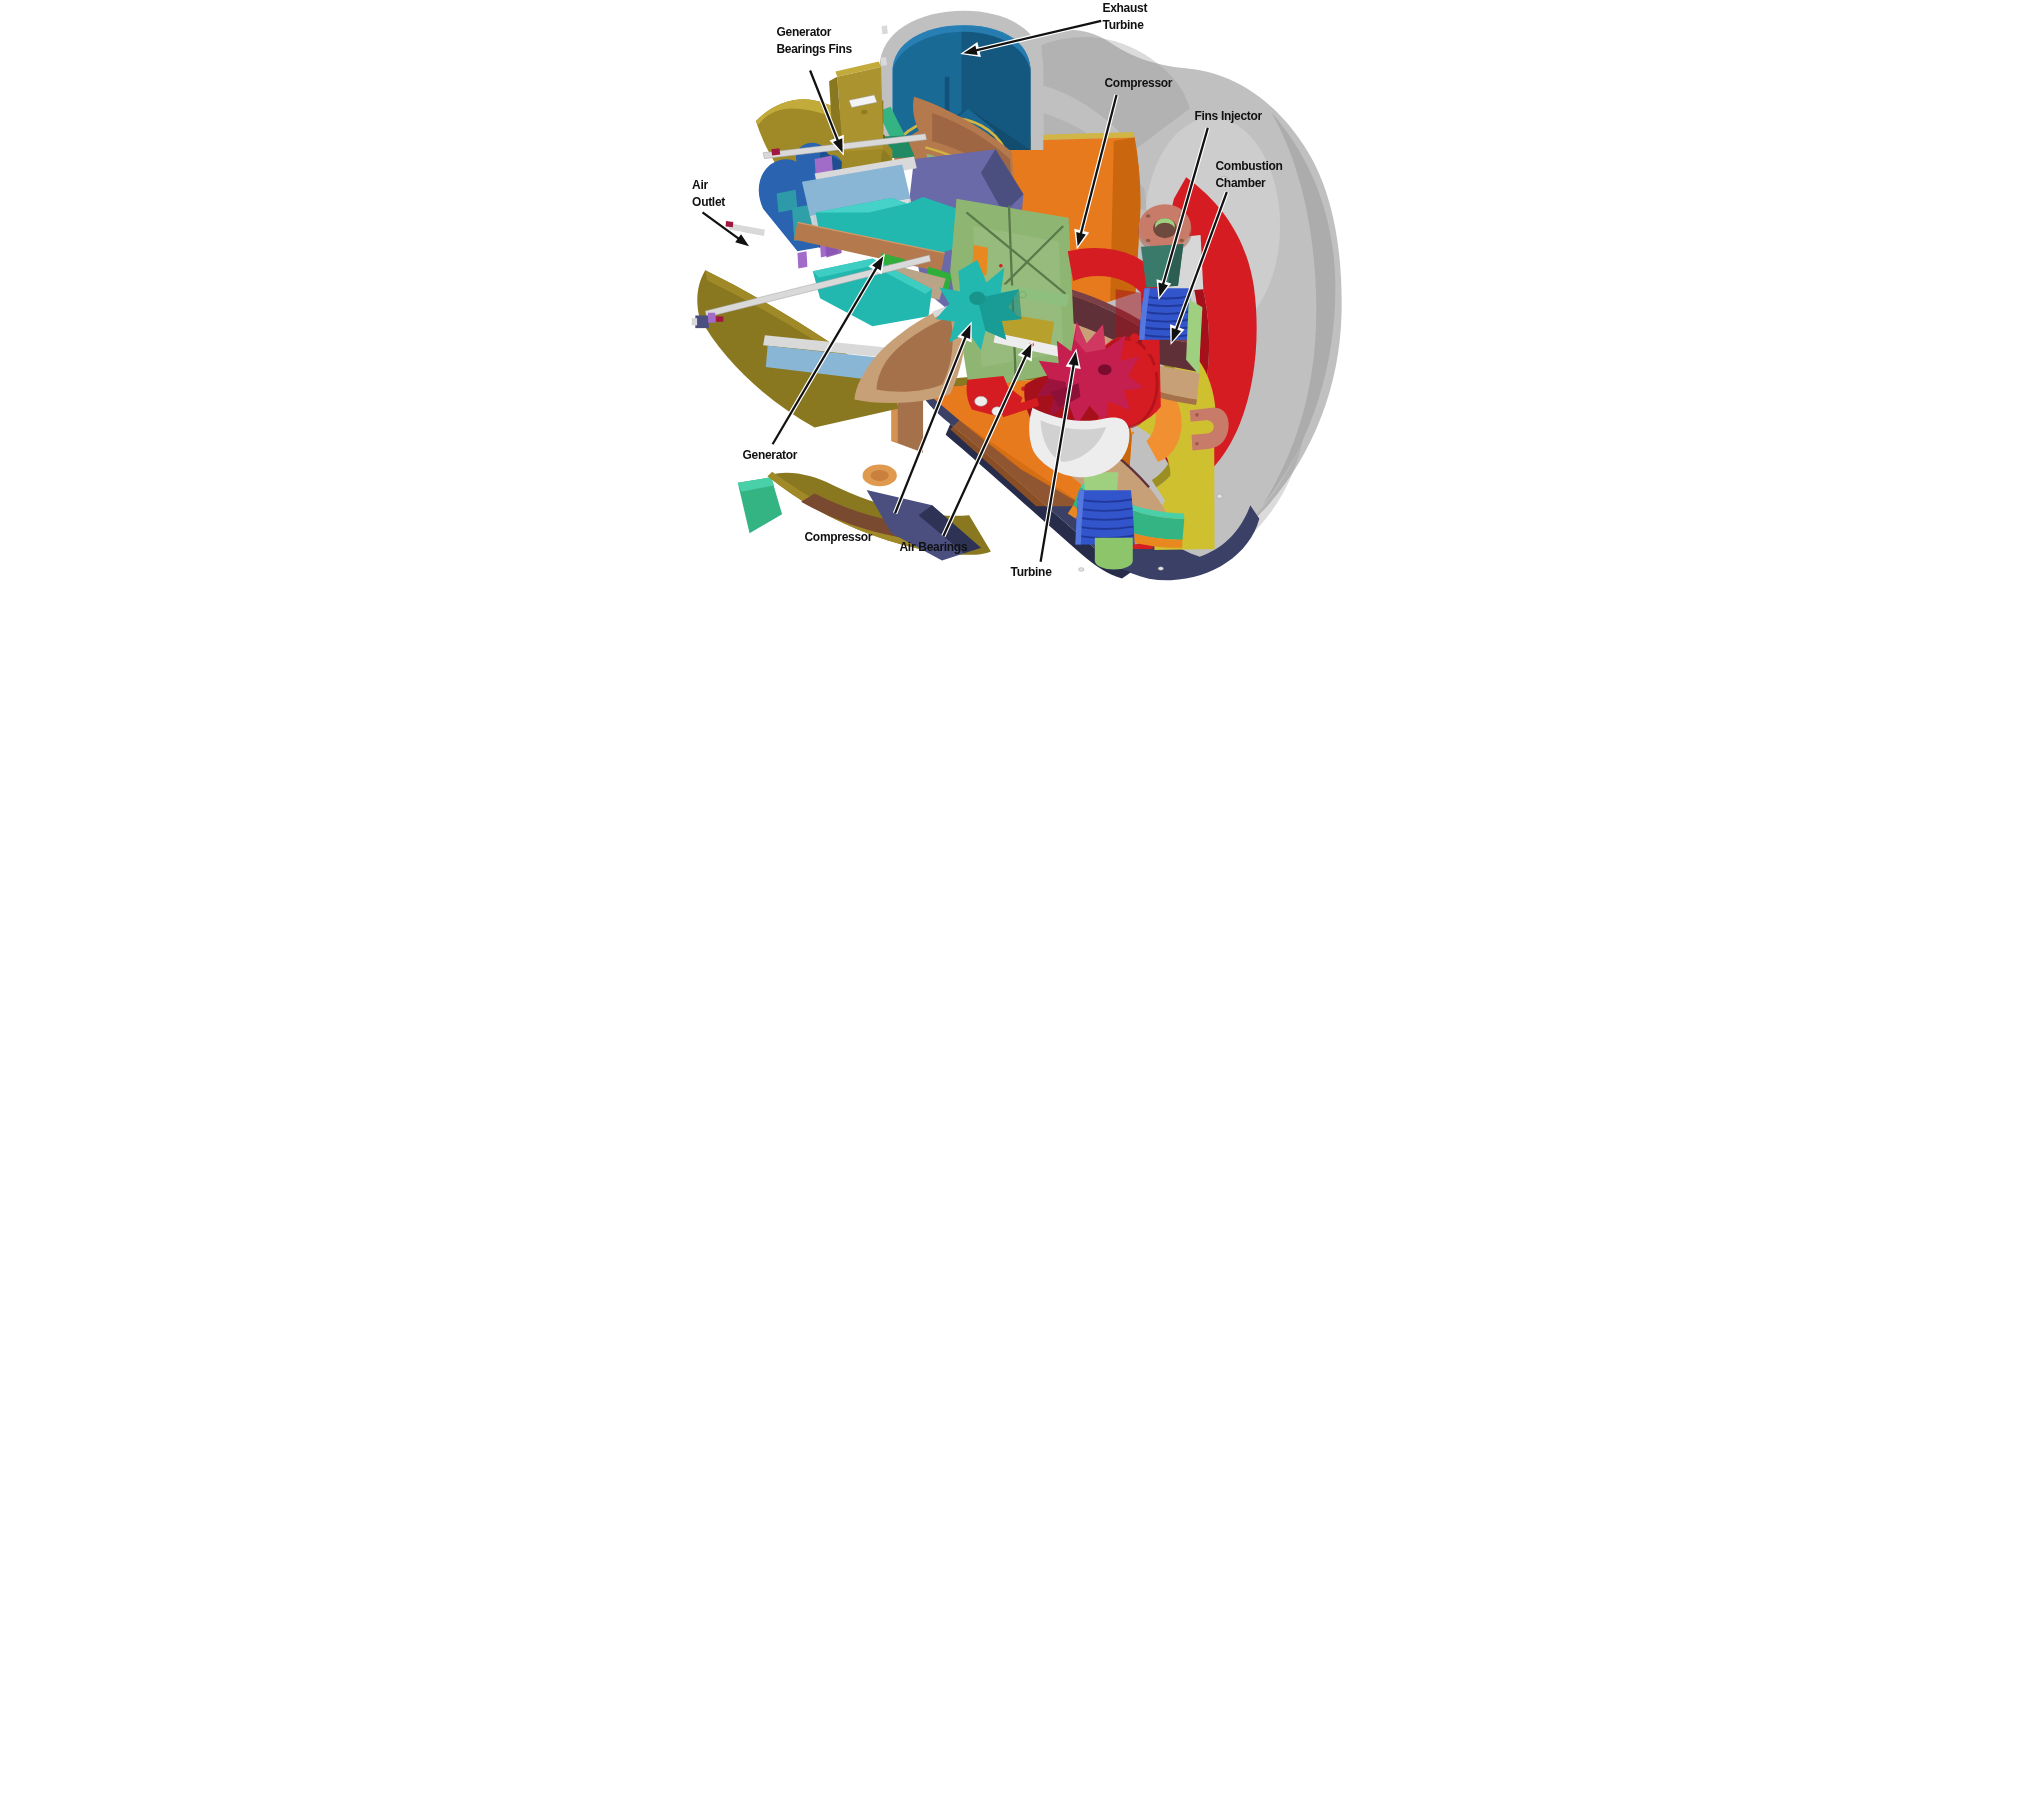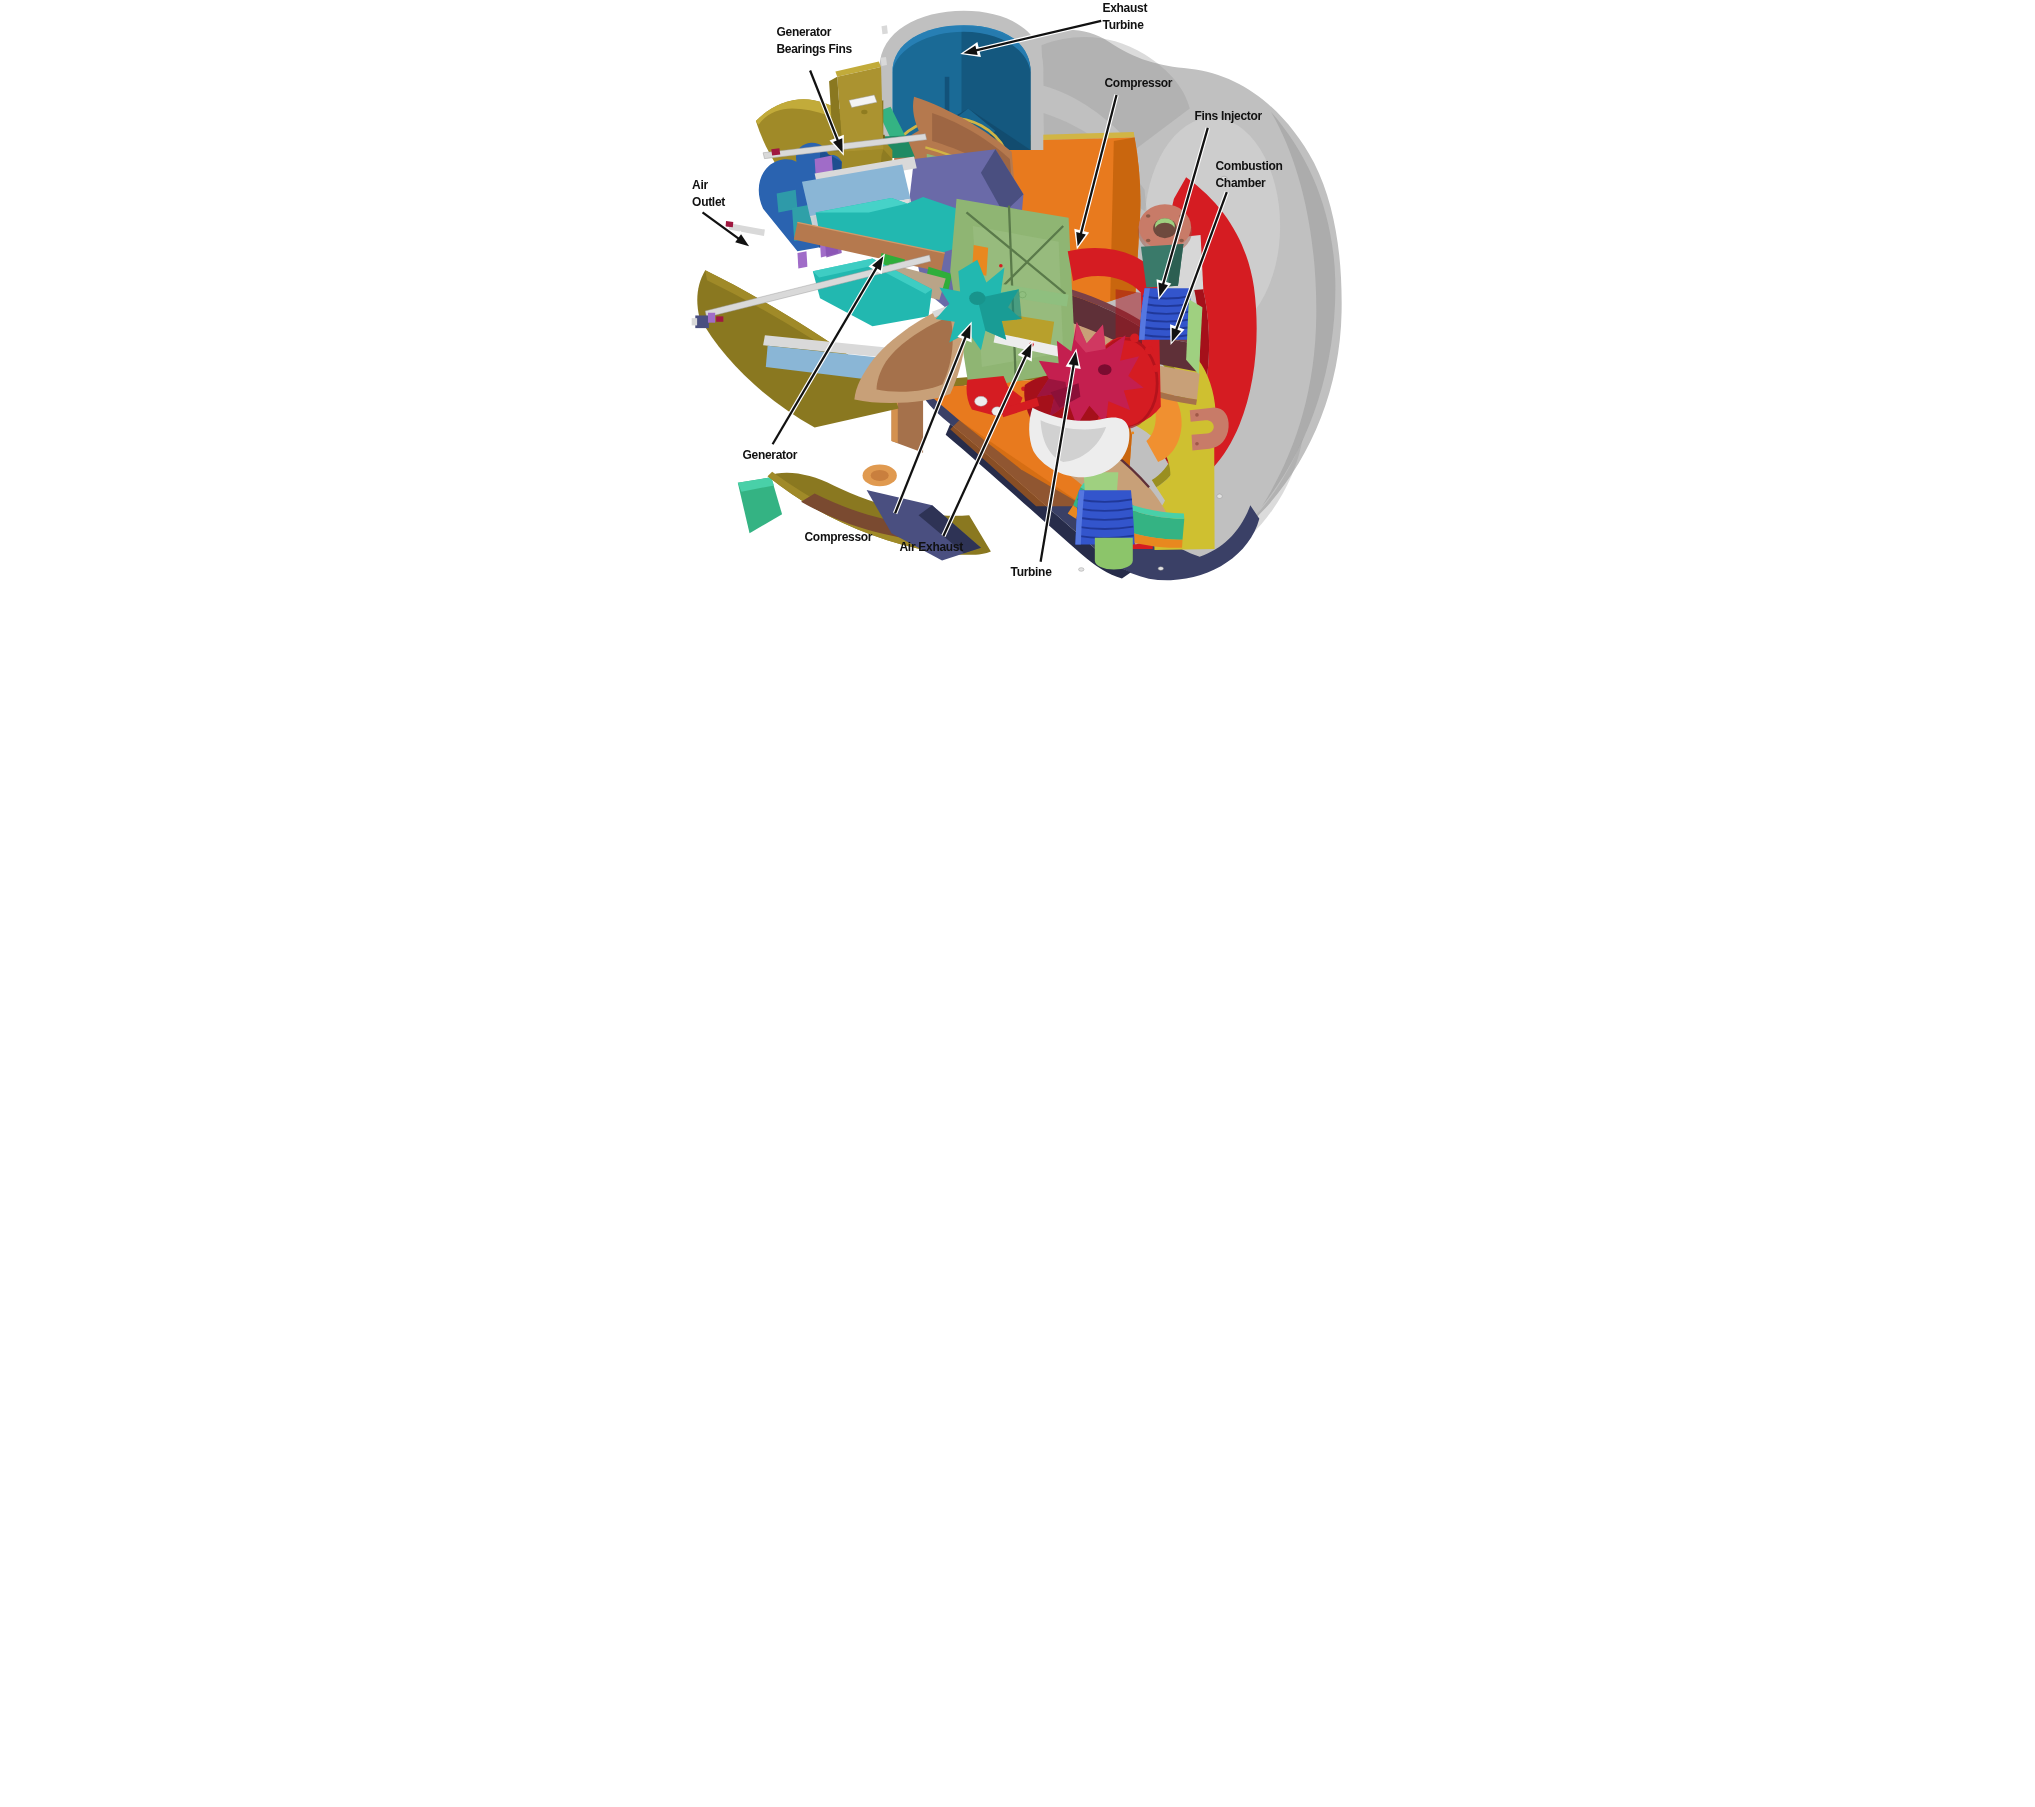--- a/index.html
+++ b/index.html
@@ -371,20 +371,20 @@
   <div>Air</div>
   <div>Outlet</div>
 </div>
 <div class="label" style="left:64px;top:447px">
   <div>Generator</div>
 </div>
 <div class="label" style="left:126px;top:529px">
   <div>Compressor</div>
 </div>
 <div class="label" style="left:221px;top:539px">
-  <div>Air Exhaust</div>
+  <div>Air Bearings</div>
 </div>
 <div class="label" style="left:332px;top:564px">
   <div>Turbine</div>
 </div>
 
 </div>
 
 
 </body></html>

